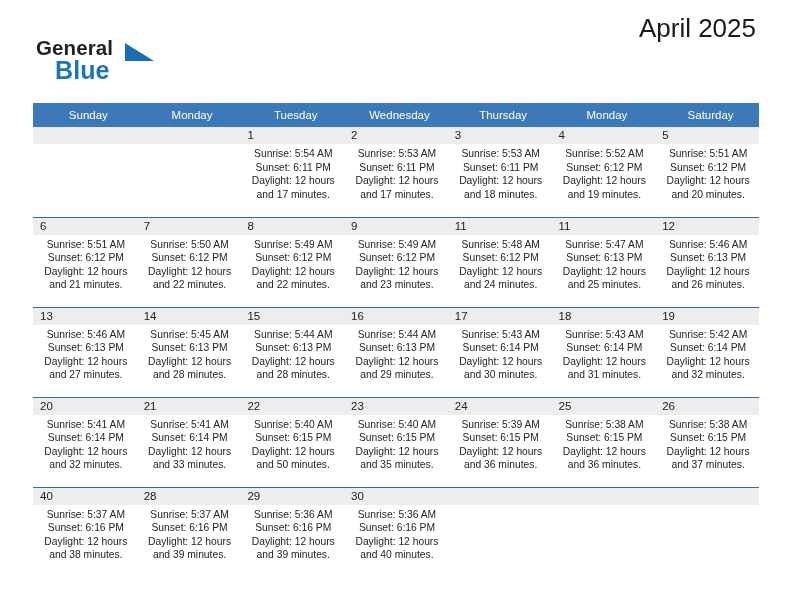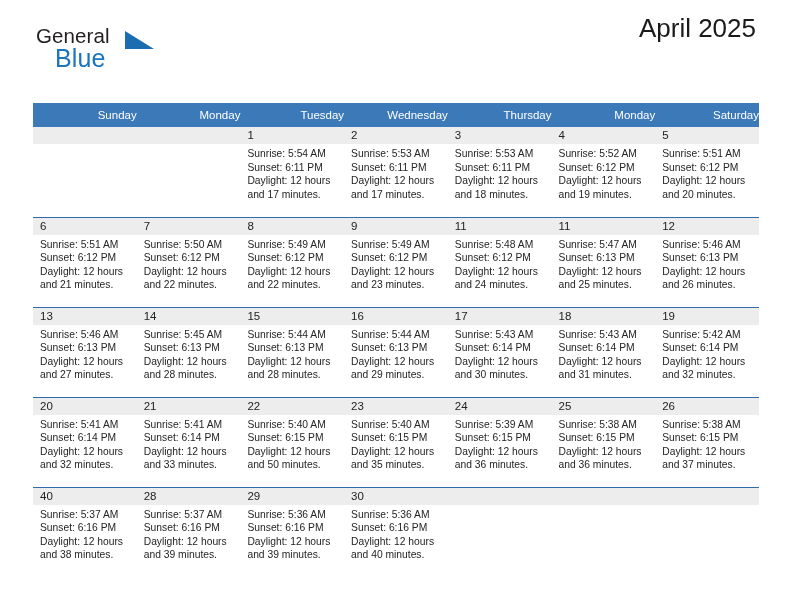--- a/index.html
+++ b/index.html
@@ -27,23 +27,24 @@
     position: absolute;
     left: 0;
     top: 0;
     width: 792px;
     height: 103px;
   }
 
   .logo {
     position: absolute;
     left: 36px;
-    top: 24px;
+    top: 36px;
     width: 130px;
     height: 50px;
+    font-weight: bold;
   }
   .logo-general {
     position: absolute;
     left: 0;
     top: 0;
     font-size: 20.5px;
     letter-spacing: 0.1px;
     color: #231f20;
     font-family: "Liberation Sans", sans-serif;
   }
@@ -95,21 +96,21 @@
     width: 726px;
     border-collapse: collapse;
     table-layout: fixed;
   }
 
   .calendar th {
     background: #3c79b8;
     color: #ffffff;
     font-weight: normal;
     font-size: 11.5px;
-    text-align: right;
+    text-align: center;
     padding: 6px 0 6px 7px;
     height: 20px;
     box-sizing: border-box;
   }
 
   .calendar td {
     vertical-align: top;
     padding: 0;
     border-top: 1.4px solid #2f6cab;
     width: 103.71px;
@@ -137,20 +138,21 @@
   }
   .cell.empty .daynum-band {
     background: #ededed;
   }
 
   .cell-body {
     padding: 3px 5px 0 7px;
     font-size: 10.3px;
     line-height: 13.6px;
     color: #242424;
+    text-align: center;
   }
   .cell-body div {
     white-space: nowrap;
   }
 </style>
 </head>
 <body>
 
 <div class="page">
 

